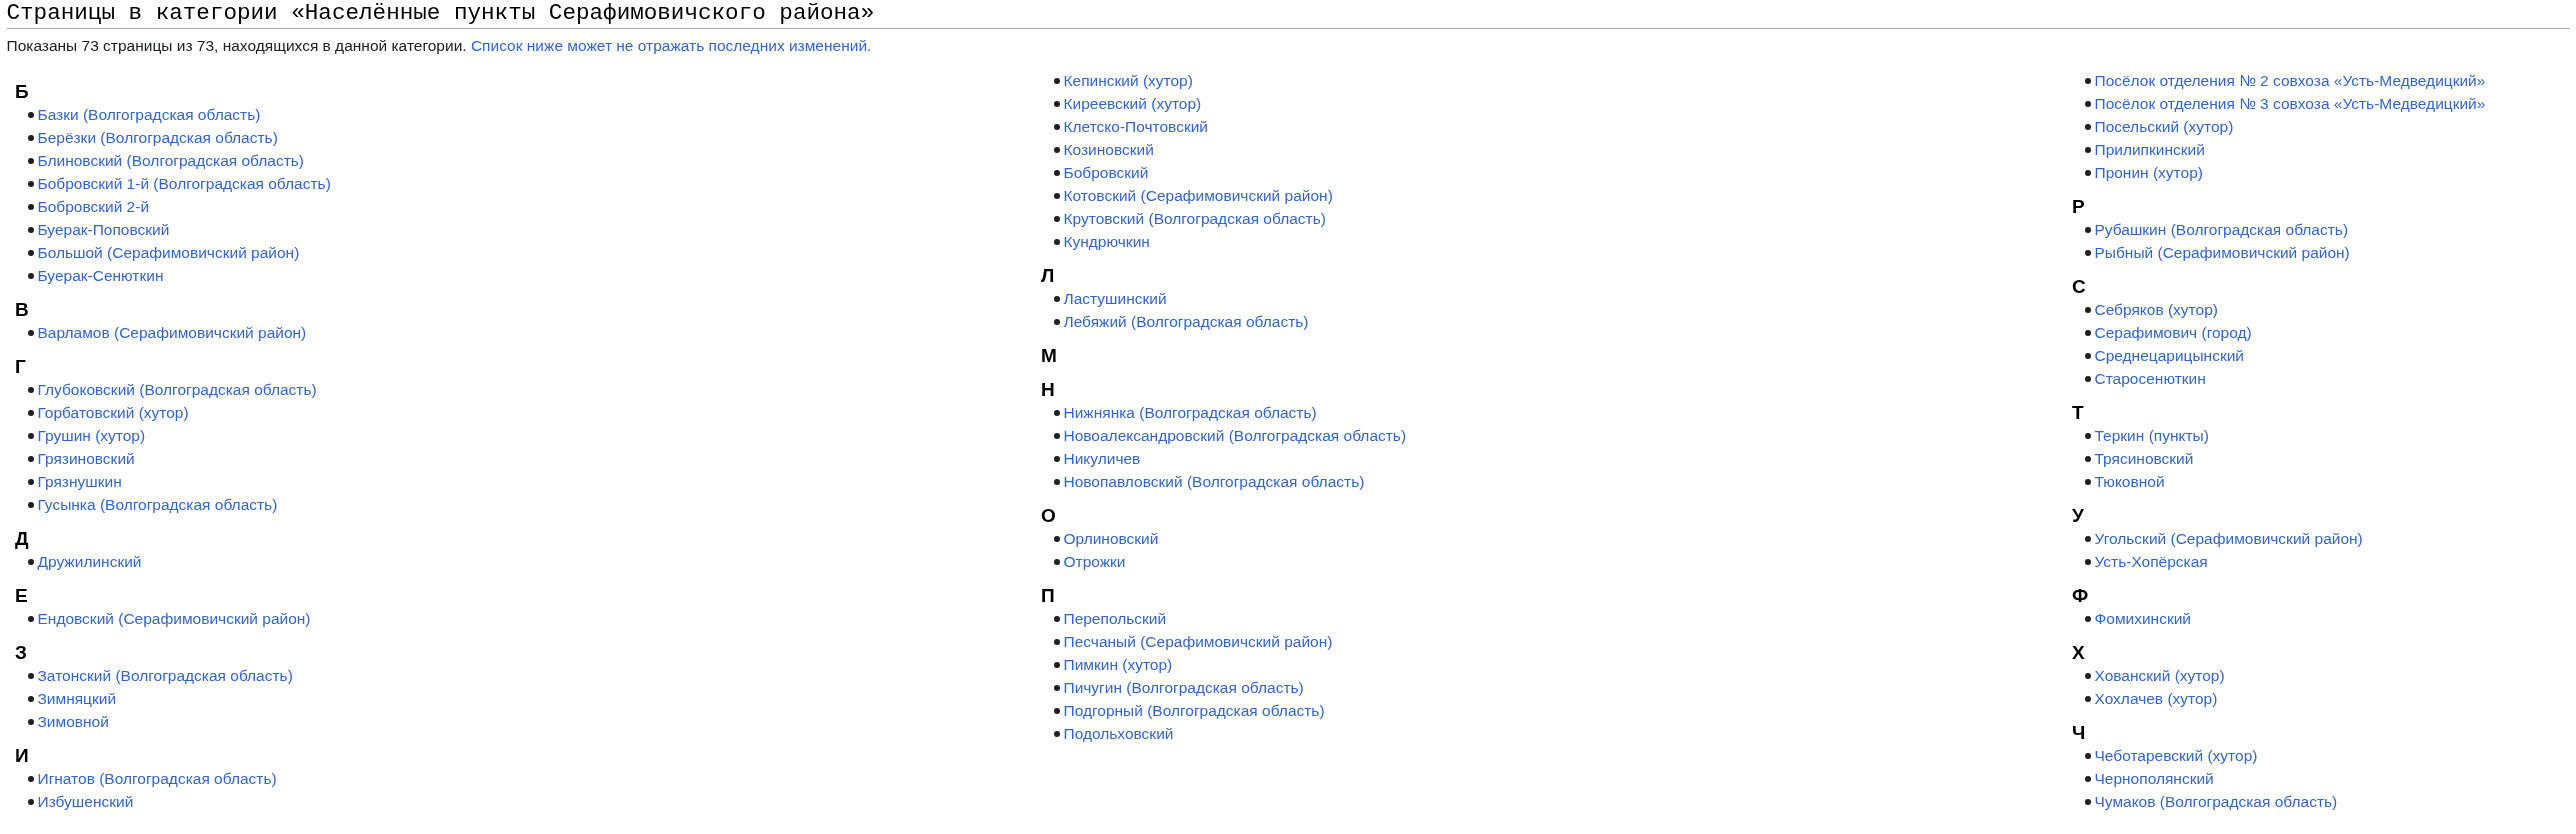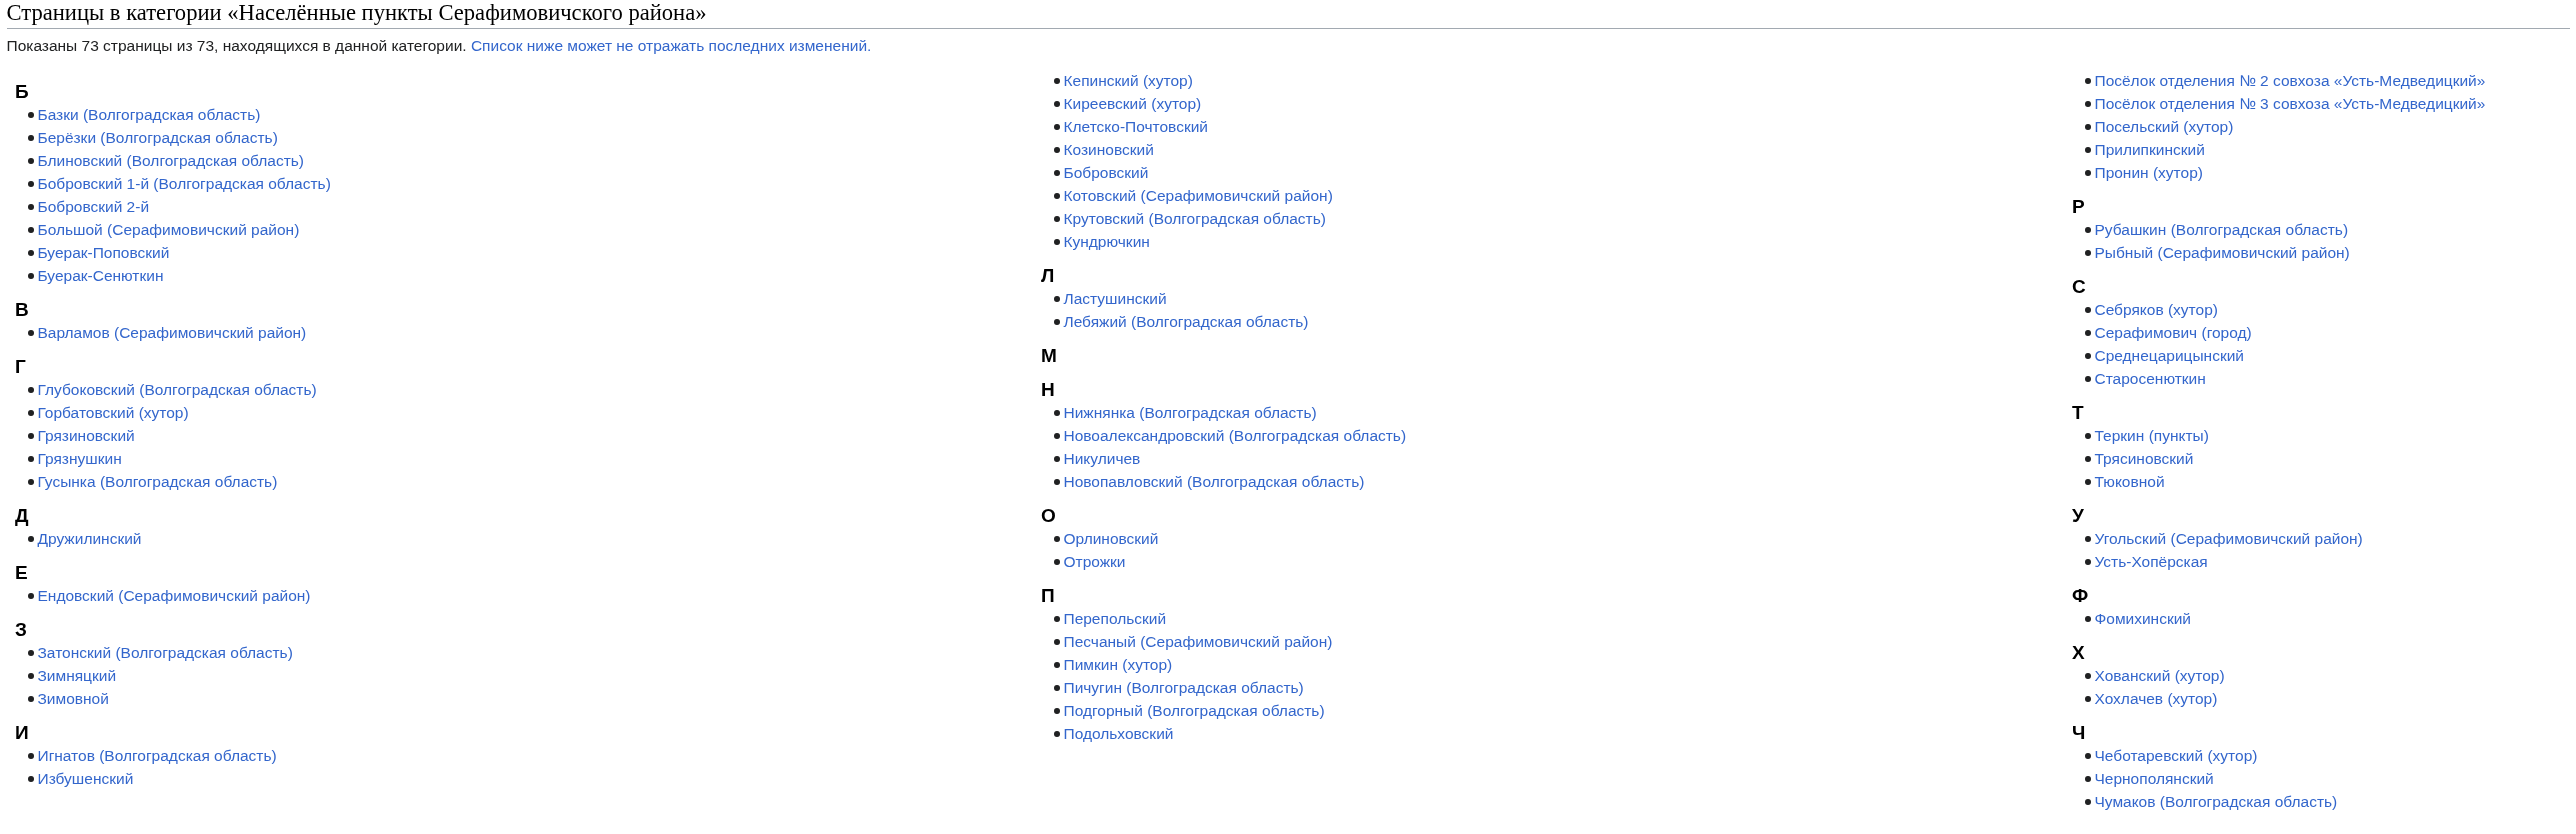--- a/index.html
+++ b/index.html
@@ -22,21 +22,21 @@
     color:var(--text);
   }
   .page{
     box-sizing:border-box;
     width:2576px;
     height:834px;
     padding:0 6.5px;
     overflow:hidden;
   }
   h2.title{
-    font-family:Liberation Serif, serif;
+    font-family:Liberation Mono, monospace;
     font-weight:400;
     color:var(--heading);
     font-size:22.6px;
     line-height:24.5px;
     margin:0;
     padding:0.6px 0 2.6px;
     border-bottom:1.3px solid var(--divider);
   }
   p.intro{
     margin:7.7px 0 0;
@@ -109,32 +109,33 @@
 
   <div class="columns" id="columns">
       <div class="col col-0">
         <h3>Б</h3>
         <ul>
           <li><a>Базки (Волгоградская область)</a></li>
           <li><a>Берёзки (Волгоградская область)</a></li>
           <li><a>Блиновский (Волгоградская область)</a></li>
           <li><a>Бобровский 1-й (Волгоградская область)</a></li>
           <li><a>Бобровский 2-й</a></li>
+          <li><a>Буерак-Поповский</a></li>
           <li><a>Большой (Серафимовичский район)</a></li>
-          <li><a>Буерак-Поповский</a></li>
           <li><a>Буерак-Сенюткин</a></li>
         </ul>
         <h3>В</h3>
         <ul>
           <li><a>Варламов (Серафимовичский район)</a></li>
         </ul>
         <h3>Г</h3>
         <ul>
           <li><a>Глубоковский (Волгоградская область)</a></li>
           <li><a>Горбатовский (хутор)</a></li>
+          <li><a>Грушин (хутор)</a></li>
           <li><a>Грязиновский</a></li>
           <li><a>Грязнушкин</a></li>
           <li><a>Гусынка (Волгоградская область)</a></li>
         </ul>
         <h3>Д</h3>
         <ul>
           <li><a>Дружилинский</a></li>
         </ul>
         <h3>Е</h3>
         <ul>

